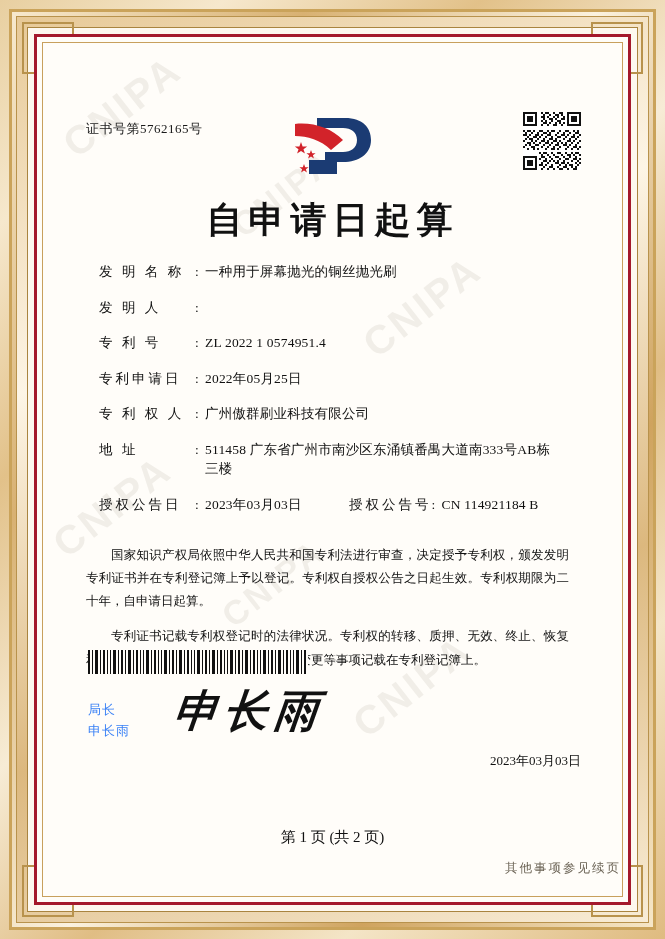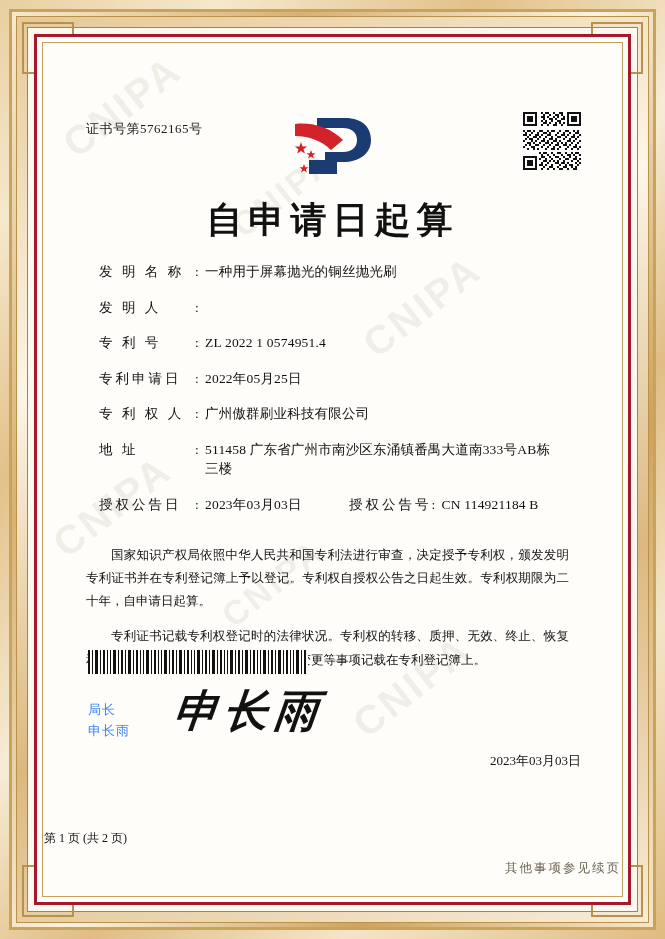--- a/index.html
+++ b/index.html
@@ -252,22 +252,22 @@
     right: 40px;
     font-size: 13px;
     color: #111;
   }
 
   
   .page-no {
     position: absolute;
     bottom: 48px;
     left: 0; right: 0;
-    text-align: left;
-    font-size: 12px;
+    text-align: center;
+    font-size: 15px;
     color: #111;
   }
   .footer-note {
     position: absolute;
     bottom: 18px;
     left: 0; right: 0;
     text-align: right;
     font-size: 12.5px;
     color: #6a6254;
     letter-spacing: 2px;

